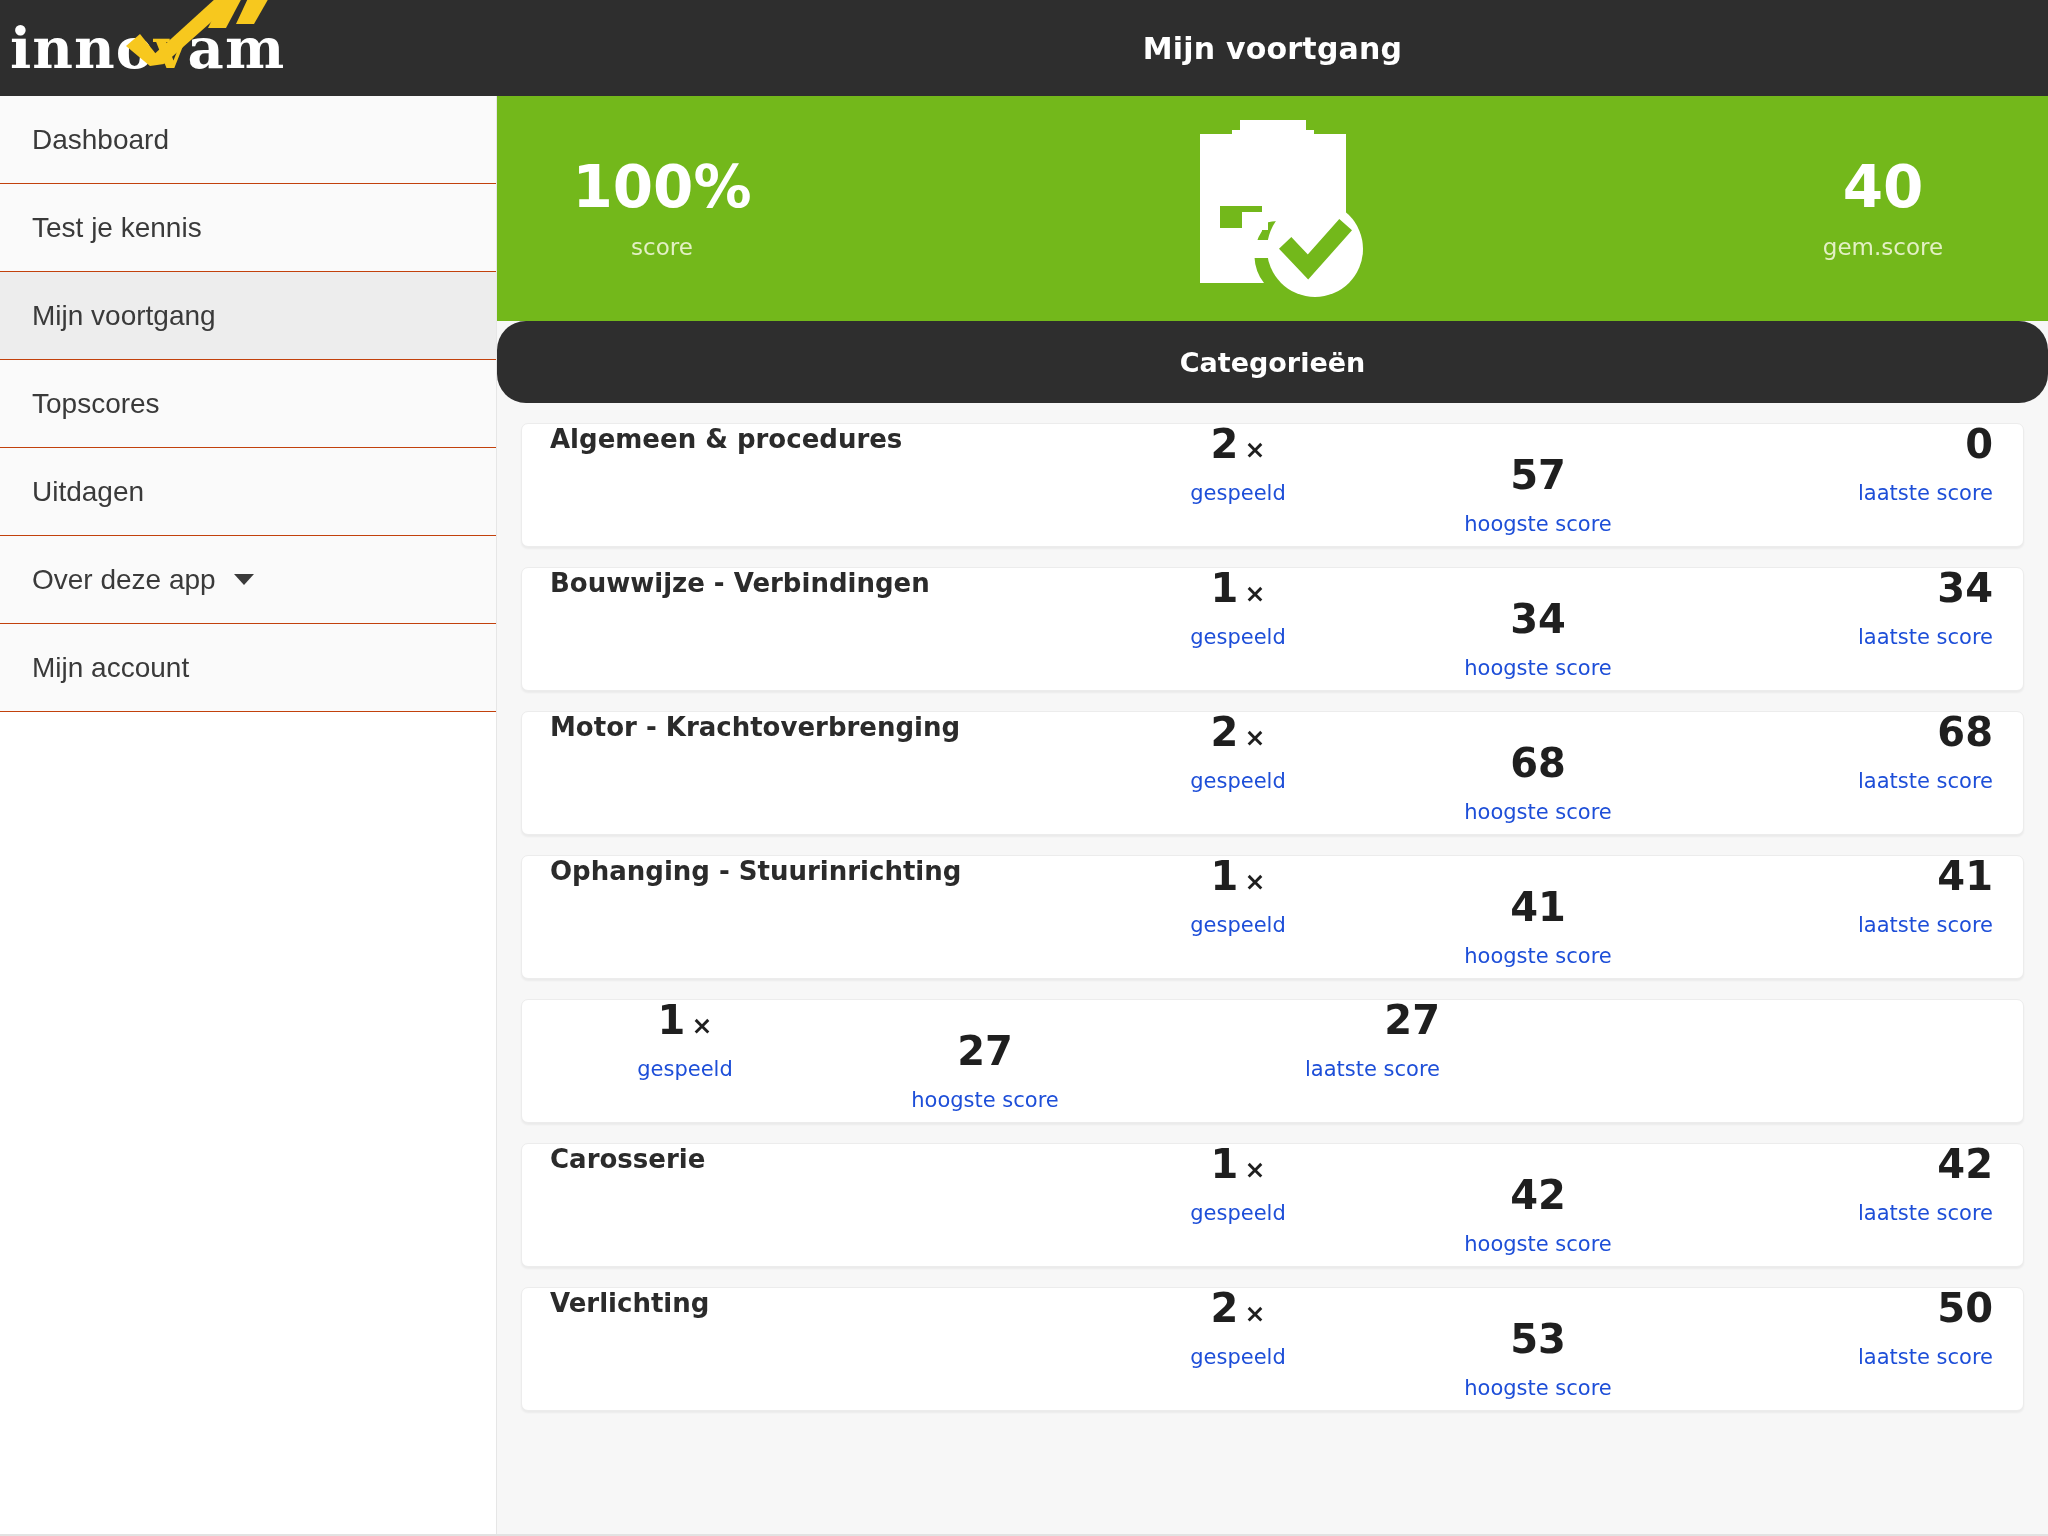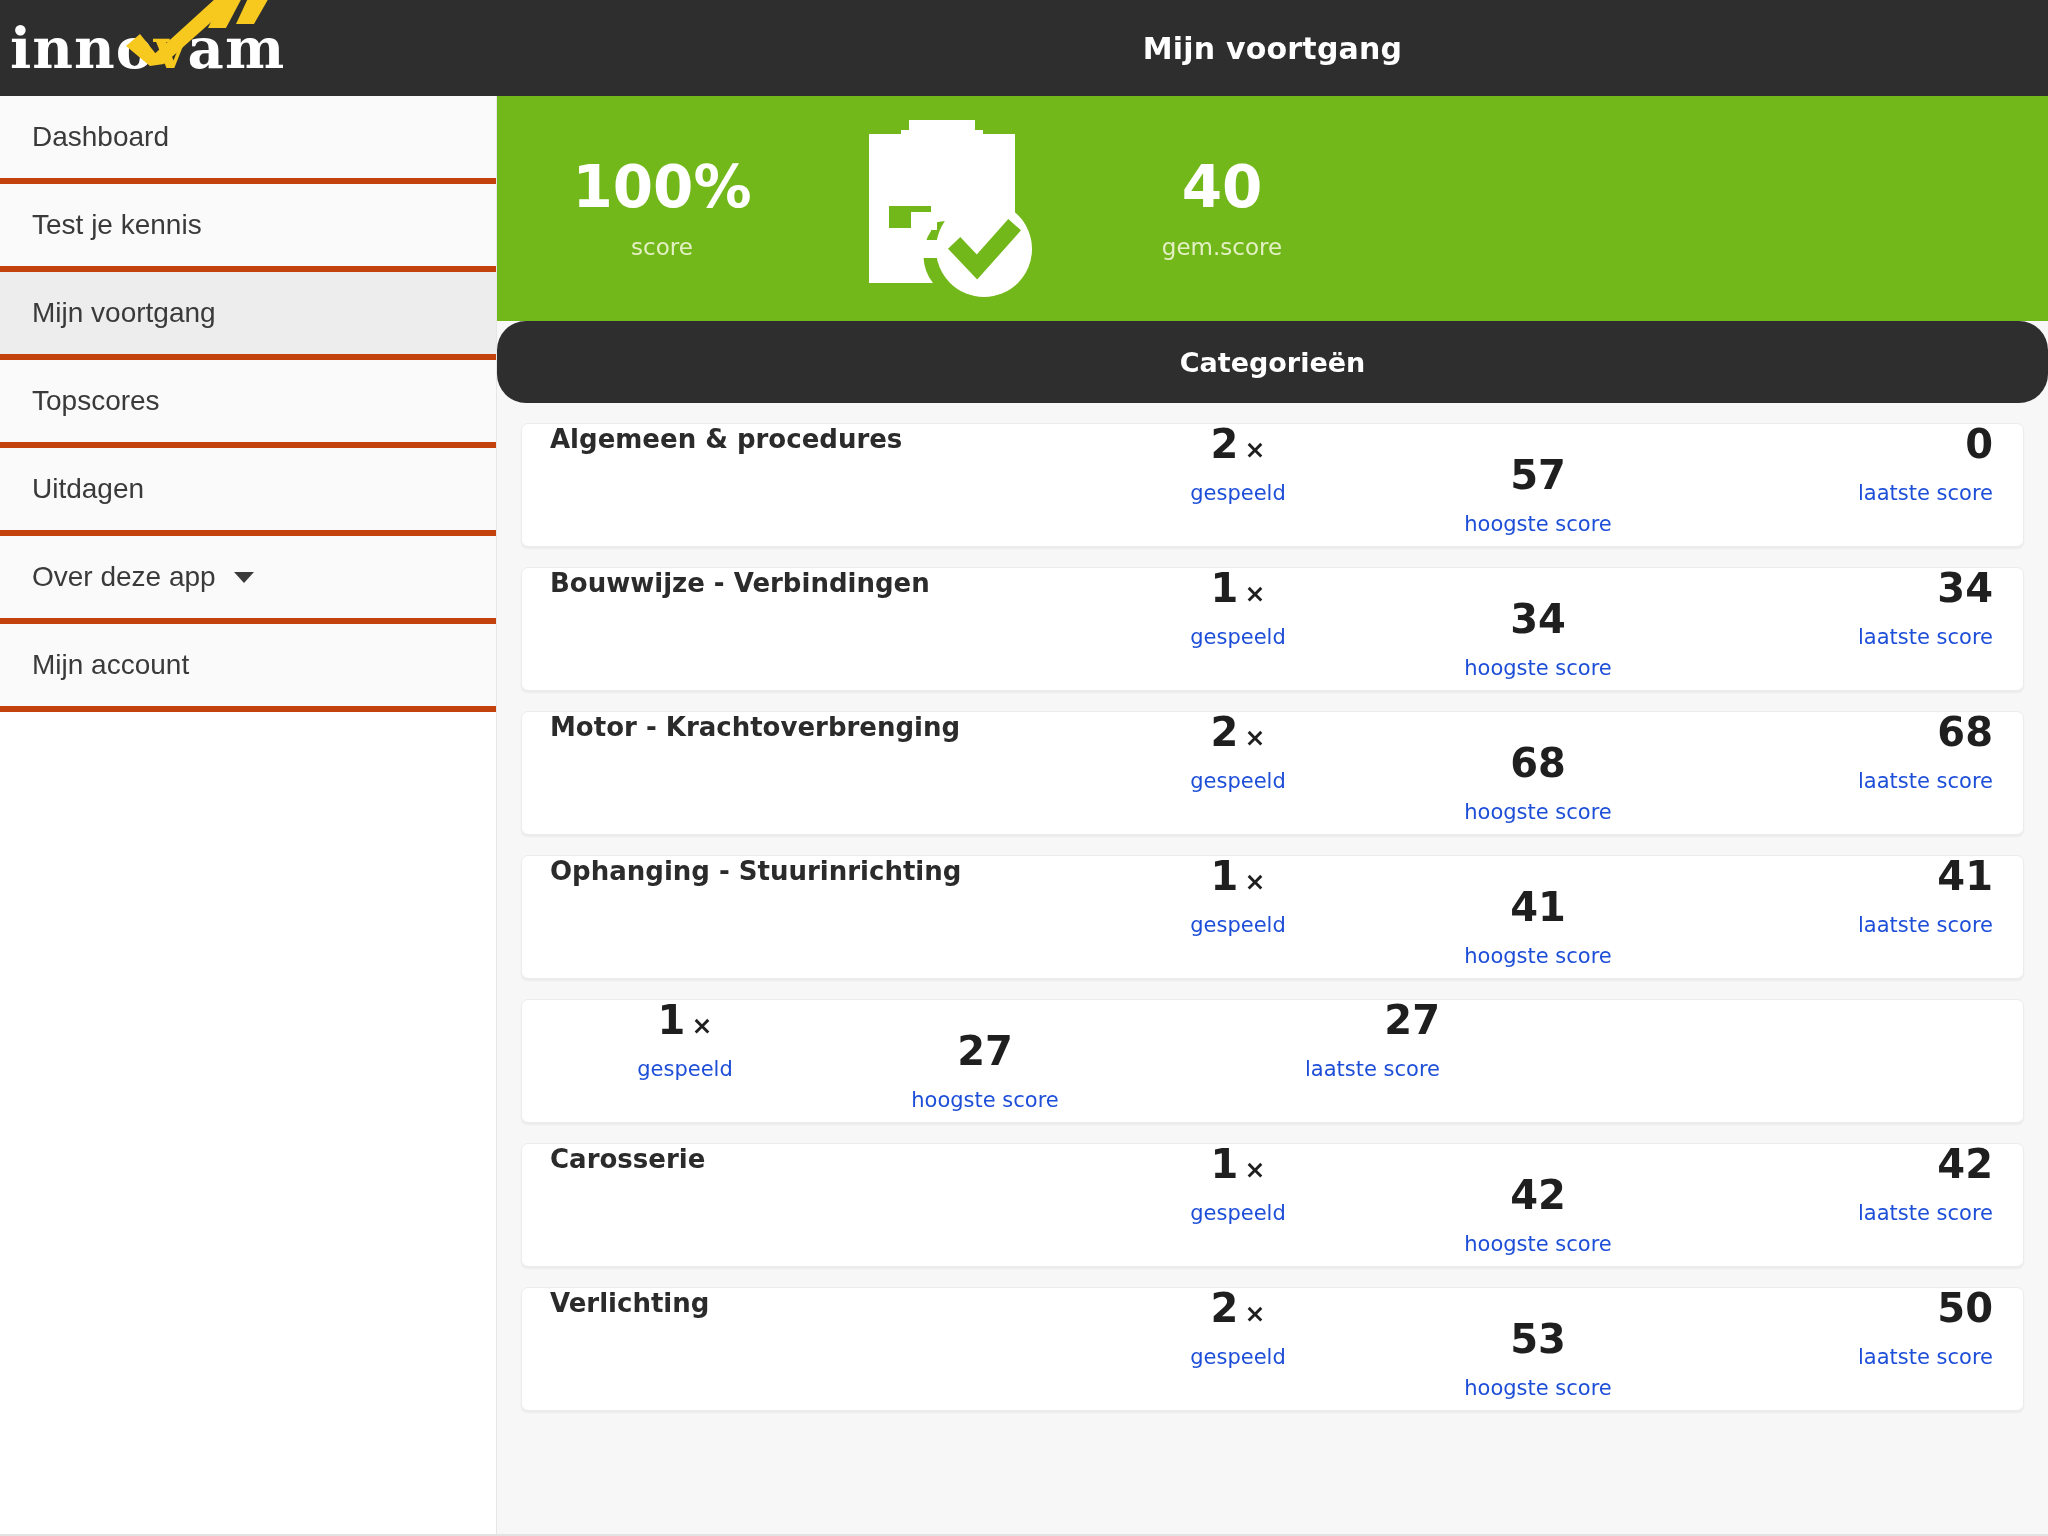--- a/index.html
+++ b/index.html
@@ -40,37 +40,37 @@
   
   .sidebar {
     width:497px; flex:0 0 497px; background:#ffffff;
     border-right:1px solid #e6e6e6;
     display:flex; flex-direction:column;
   }
   .nav-list { list-style:none; }
   .nav-item {
     height:88px; display:flex; align-items:center;
     padding-left:32px; font-size:28px; color:#3a3a3a;
-    border-bottom:6px solid #c2410c; background:#fafafa;
+    border-bottom:1px solid #c2410c; background:#fafafa;
     cursor:pointer; font-weight:400;
   }
   .nav-item.active { background:#ededed; }
   .chev {
     display:inline-block; margin-left:18px; width:0; height:0;
     border-left:10px solid transparent; border-right:10px solid transparent;
     border-top:11px solid #3a3a3a;
   }
   .sidebar-filler { flex:1 1 auto; background:#ffffff; }
 
   
   .main { flex:1 1 auto; display:flex; flex-direction:column; background:#f7f7f7; min-width:0; }
 
   .stats {
     background:#73b81b; height:225px; flex:0 0 225px;
-    display:flex; align-items:center; justify-content:flex-start; gap:0;
+    display:flex; align-items:center; justify-content:space-between; gap:0;
     position:relative;
   }
   .stat-block { width:330px; text-align:center; }
   .stat-value {
     font-size:58px; font-weight:700; color:#ffffff; line-height:1.05;
     font-family:"DejaVu Sans", sans-serif;
   }
   .stat-label {
     font-size:23px; color:#e3f0c4; margin-top:16px;
     font-family:"DejaVu Sans", sans-serif;

